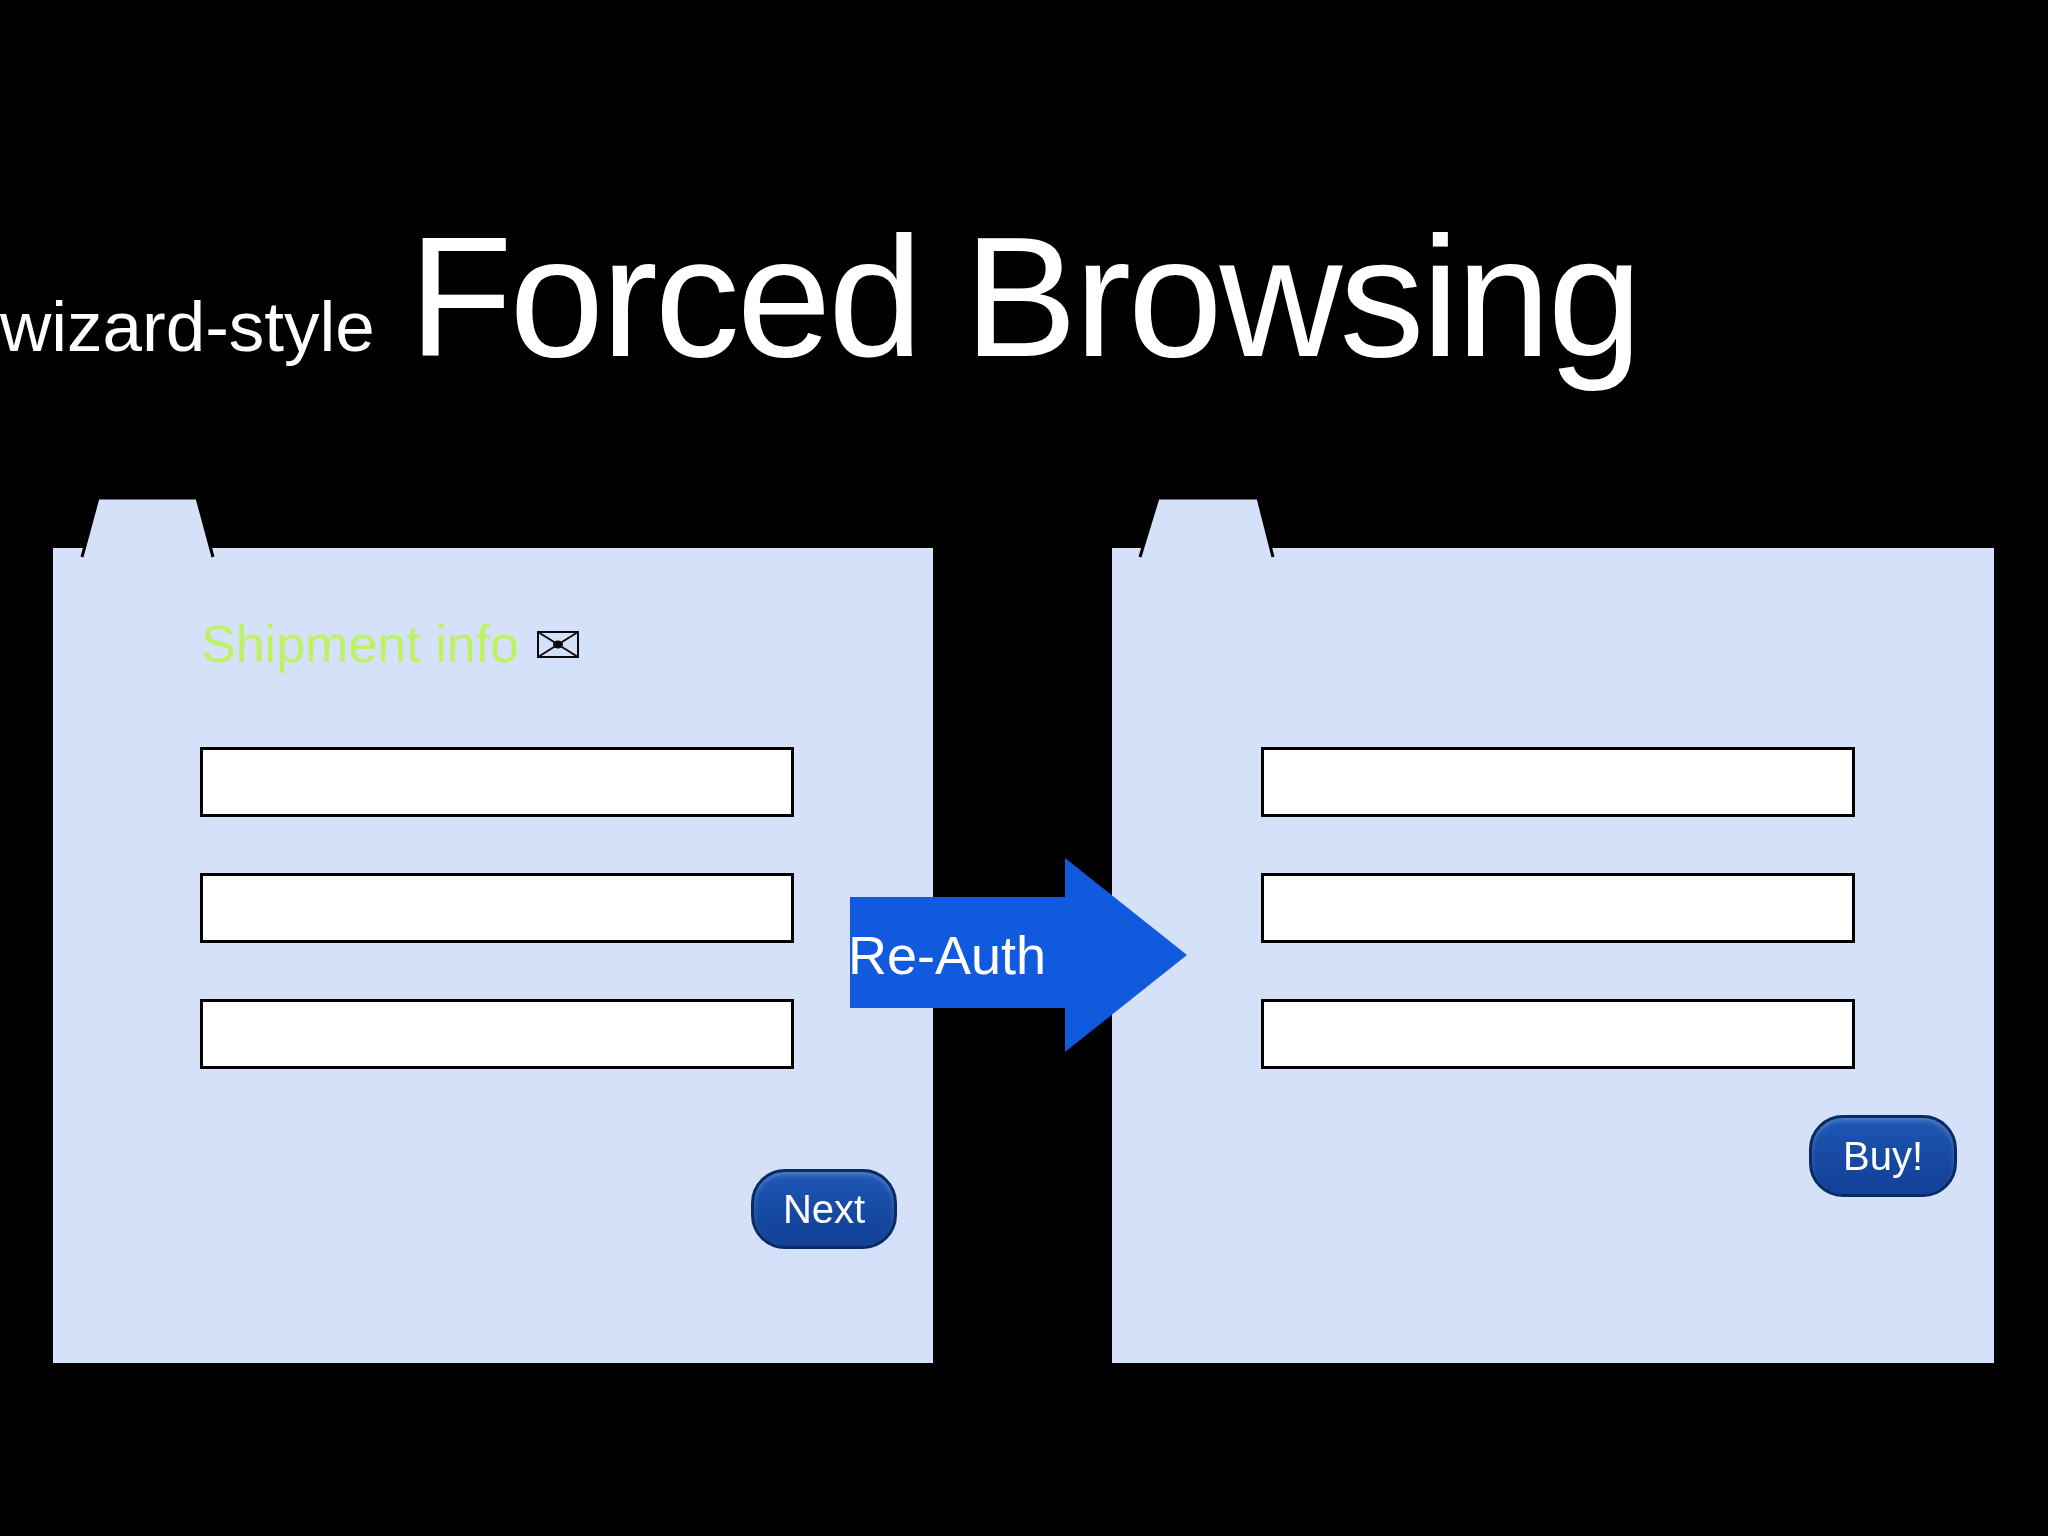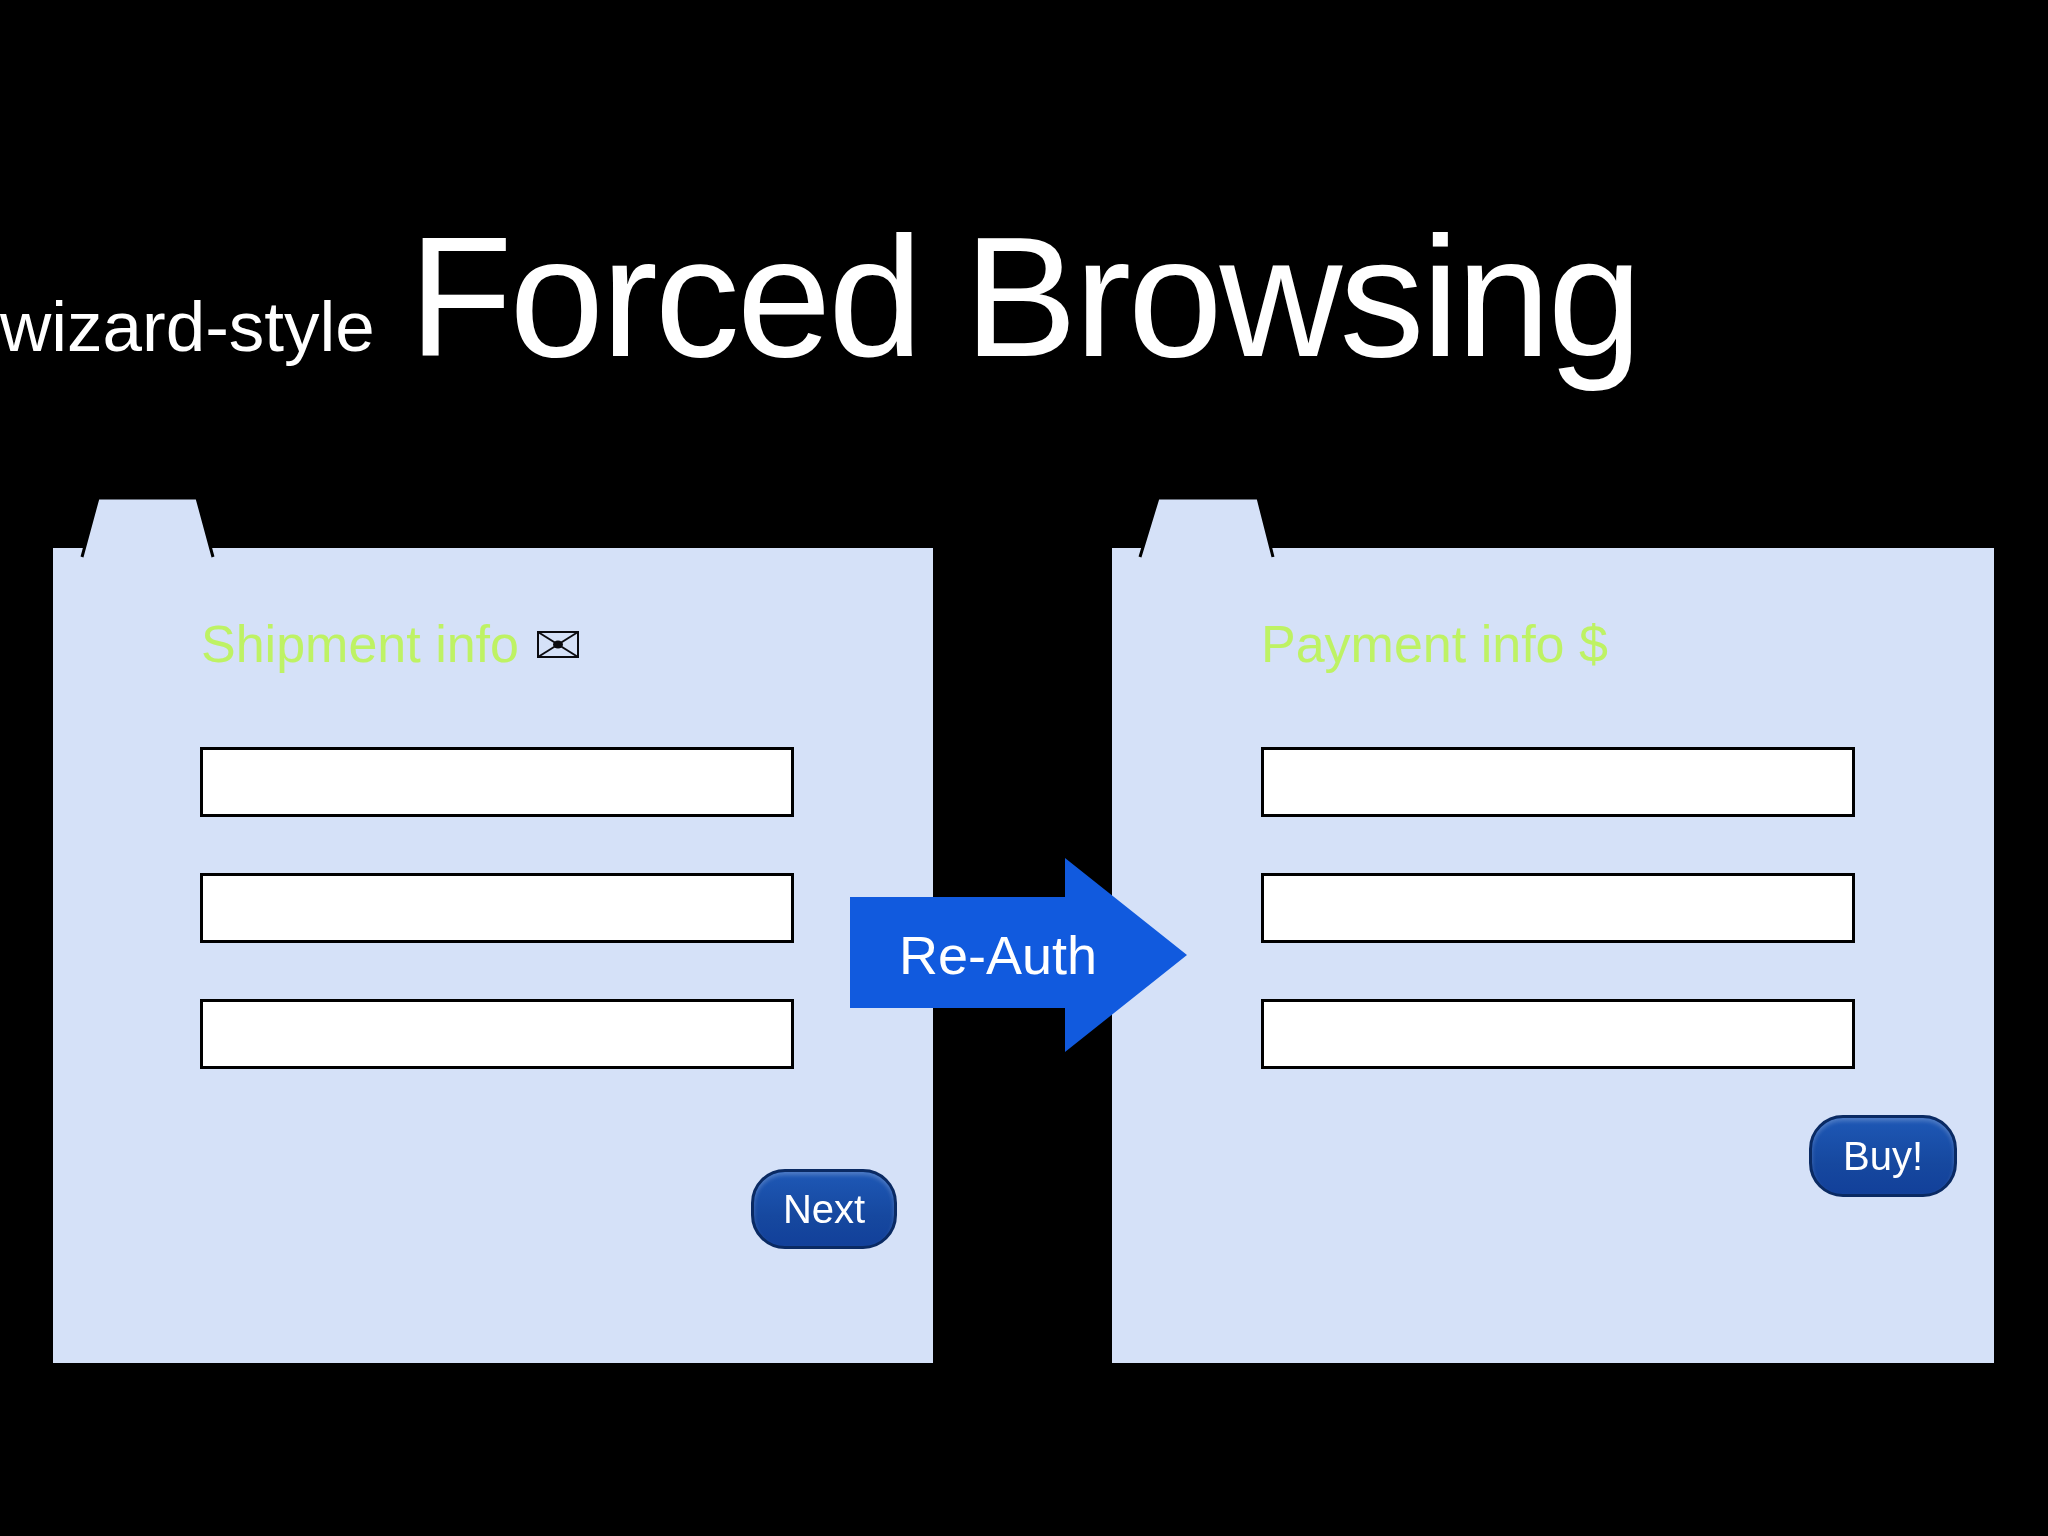--- a/index.html
+++ b/index.html
@@ -43,21 +43,21 @@
     color:#fff;font-size:40px;font-family:inherit;font-weight:400;
     background:linear-gradient(180deg,#1e58b6 0%,#16489f 60%,#12409a 100%);
     border:3px solid #0a2a63;border-radius:34px;box-sizing:border-box;
     box-shadow:inset 0 3px 4px rgba(255,255,255,0.22);
     cursor:pointer;line-height:1;margin-top:27px;
   }
   .btn-next{left:751px;top:1142px;width:146px;height:80px;}
   .btn-buy{left:1809px;top:1088px;width:148px;height:82px;}
   
   .arrow-label{
-    position:absolute;left:848px;top:926px;width:300px;text-align:center;
+    position:absolute;left:848px;top:926px;width:300px;
     color:#fff;font-size:54px;line-height:58px;z-index:4;pointer-events:none;
   }
 </style>
 </head>
 <body>
 
 <div class="stage">
 
   <h1 class="title">Forced Browsing</h1>
   <div class="subtitle">wizard-style</div>
@@ -82,23 +82,20 @@
         <ellipse cx="21" cy="13.5" rx="5" ry="4" fill="#0b0b10"></ellipse>
       </svg>
     </div>
 
     <input class="field f-left row-1" type="text" value="" style="">
     <input class="field f-left row-2" type="text" value="" style="">
     <input class="field f-left row-3" type="text" value="" style="">
 
     <button class="wizard-btn btn-next">Next</button>
 
-    <div class="panel-heading heading-payment">
-      <span>Payment info $</span>
-    </div>
 
     <input class="field f-right row-1" type="text" value="" style="">
     <input class="field f-right row-2" type="text" value="" style="">
     <input class="field f-right row-3" type="text" value="" style="">
 
     <button class="wizard-btn btn-buy">Buy!</button>
   </div>
 
   <svg class="arrow-layer" width="2048" height="1536" viewBox="0 0 2048 1536">
     <polygon points="850,897 1065,897 1065,858 1187,955 1065,1052 1065,1008 850,1008" fill="#115ade"></polygon>

